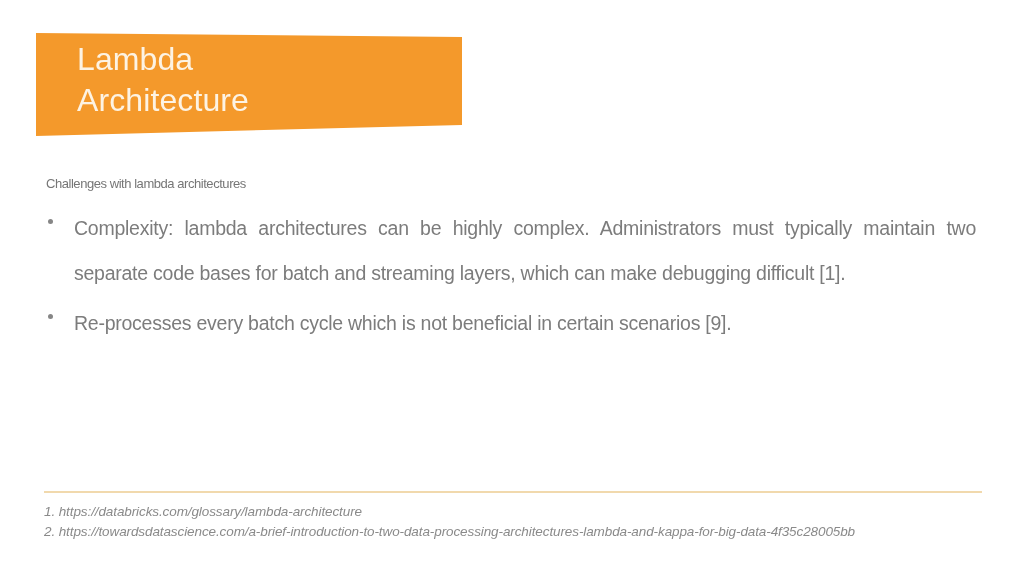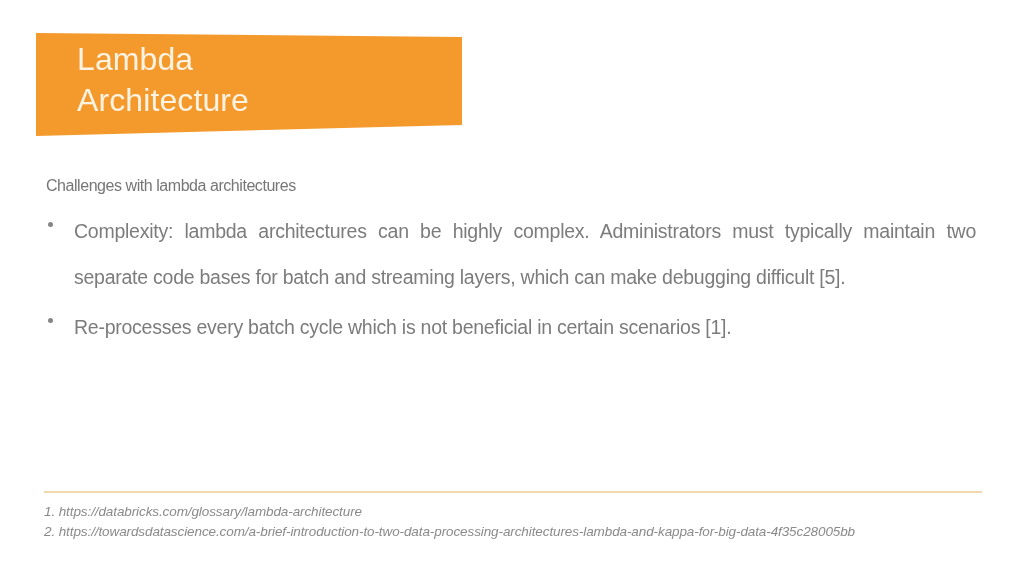--- a/index.html
+++ b/index.html
@@ -53,21 +53,21 @@
   
   .body-block {
     position: absolute;
     left: 46px;
     top: 176px;
     width: 930px;
   }
 
   .lead {
     color: #767676;
-    font-size: 16px;
+    font-size: 13px;
     font-weight: 400;
     line-height: 1.2;
     letter-spacing: -0.45px;
     margin: 0 0 14px 0;
   }
 
   .bullet-list {
     list-style: none;
     margin: 0;
     padding: 0;
@@ -141,26 +141,26 @@
   </div>
 
   <div class="body-block">
 
     <p class="lead">Challenges with lambda architectures</p>
 
     <ul class="bullet-list">
 
       <li class="bullet-row">
         <span class="bullet-dot"></span>
-        <div class="bullet-text"><span class="term">Complexity</span><span>: lambda architectures can be highly complex. Administrators must typically maintain two separate code bases for batch and streaming layers, which can make debugging difficult [5].</span></div>
+        <div class="bullet-text"><span class="term">Complexity</span><span>: lambda architectures can be highly complex. Administrators must typically maintain two separate code bases for batch and streaming layers, which can make debugging difficult [1].</span></div>
       </li>
 
       <li class="bullet-row">
         <span class="bullet-dot"></span>
-        <div class="bullet-text no-justify"><span class="term">Re-processes</span><span> every batch cycle which is not beneficial in certain scenarios [1].</span></div>
+        <div class="bullet-text no-justify"><span class="term">Re-processes</span><span> every batch cycle which is not beneficial in certain scenarios [9].</span></div>
       </li>
 
     </ul>
   </div>
 
   <div class="footnote-rule"></div>
 
   <div class="footnotes">
     <div class="footnote">1. https://databricks.com/glossary/lambda-architecture</div>
     <div class="footnote">2. https://towardsdatascience.com/a-brief-introduction-to-two-data-processing-architectures-lambda-and-kappa-for-big-data-4f35c28005bb</div>

